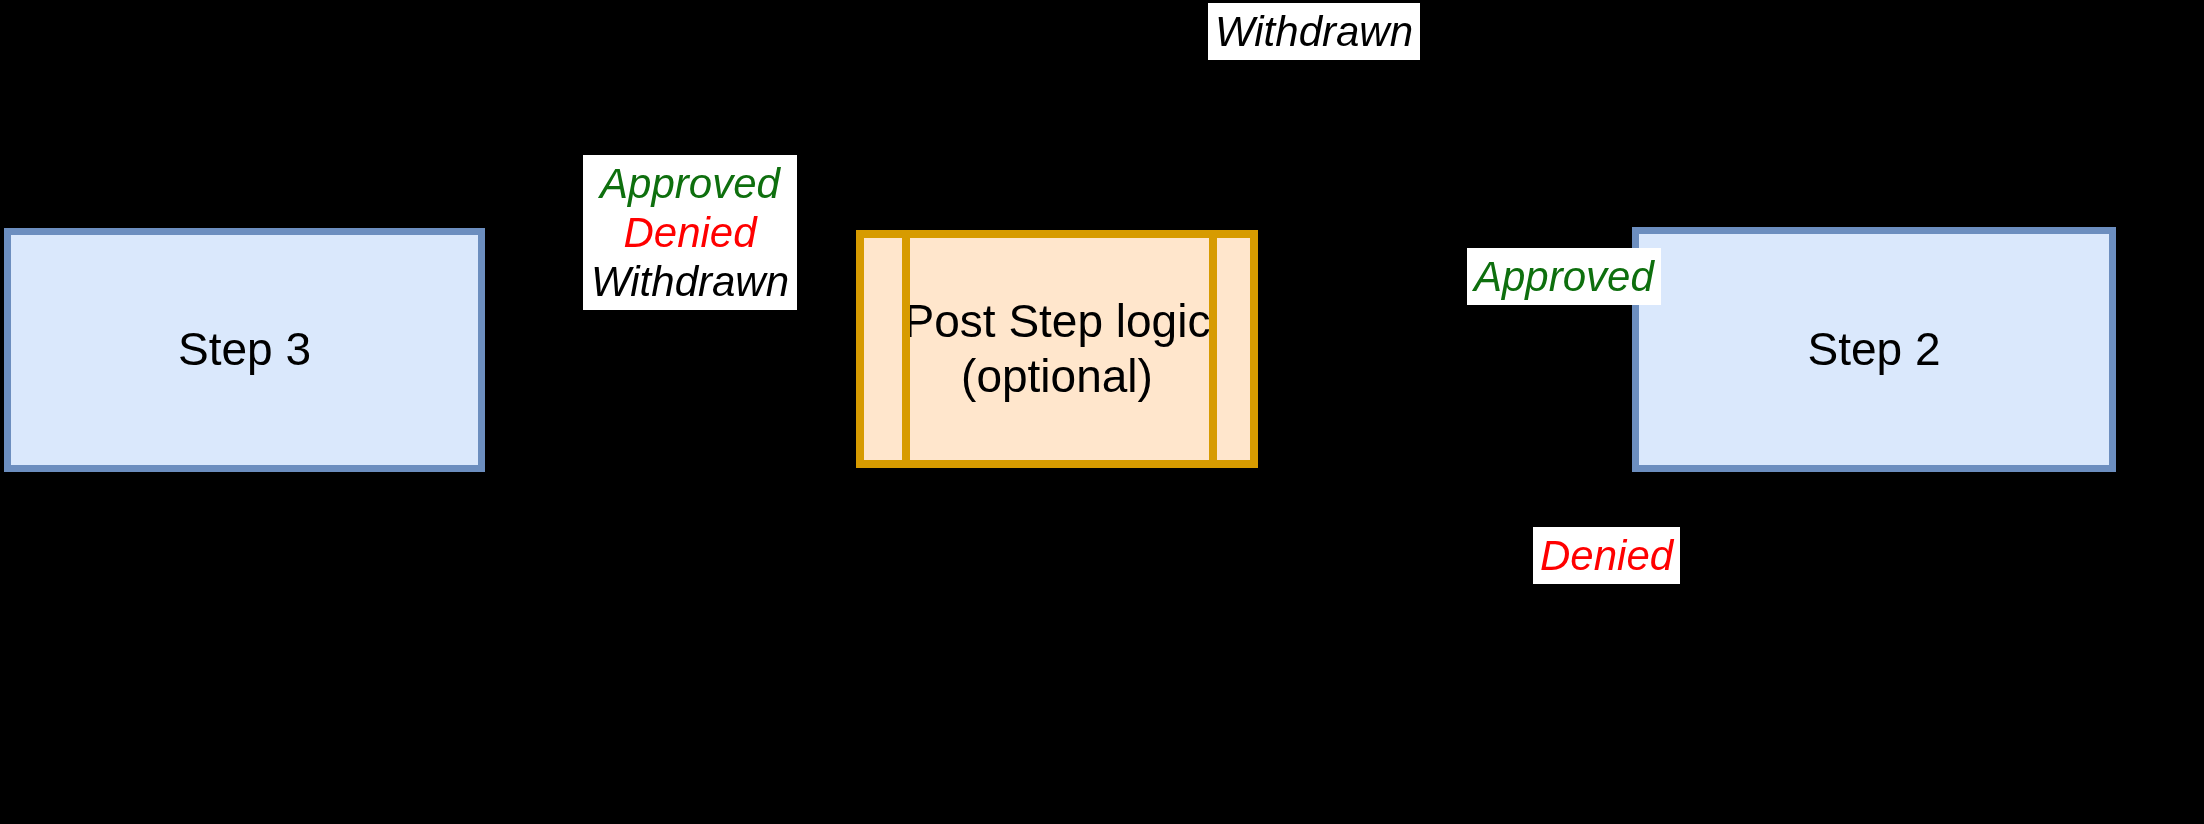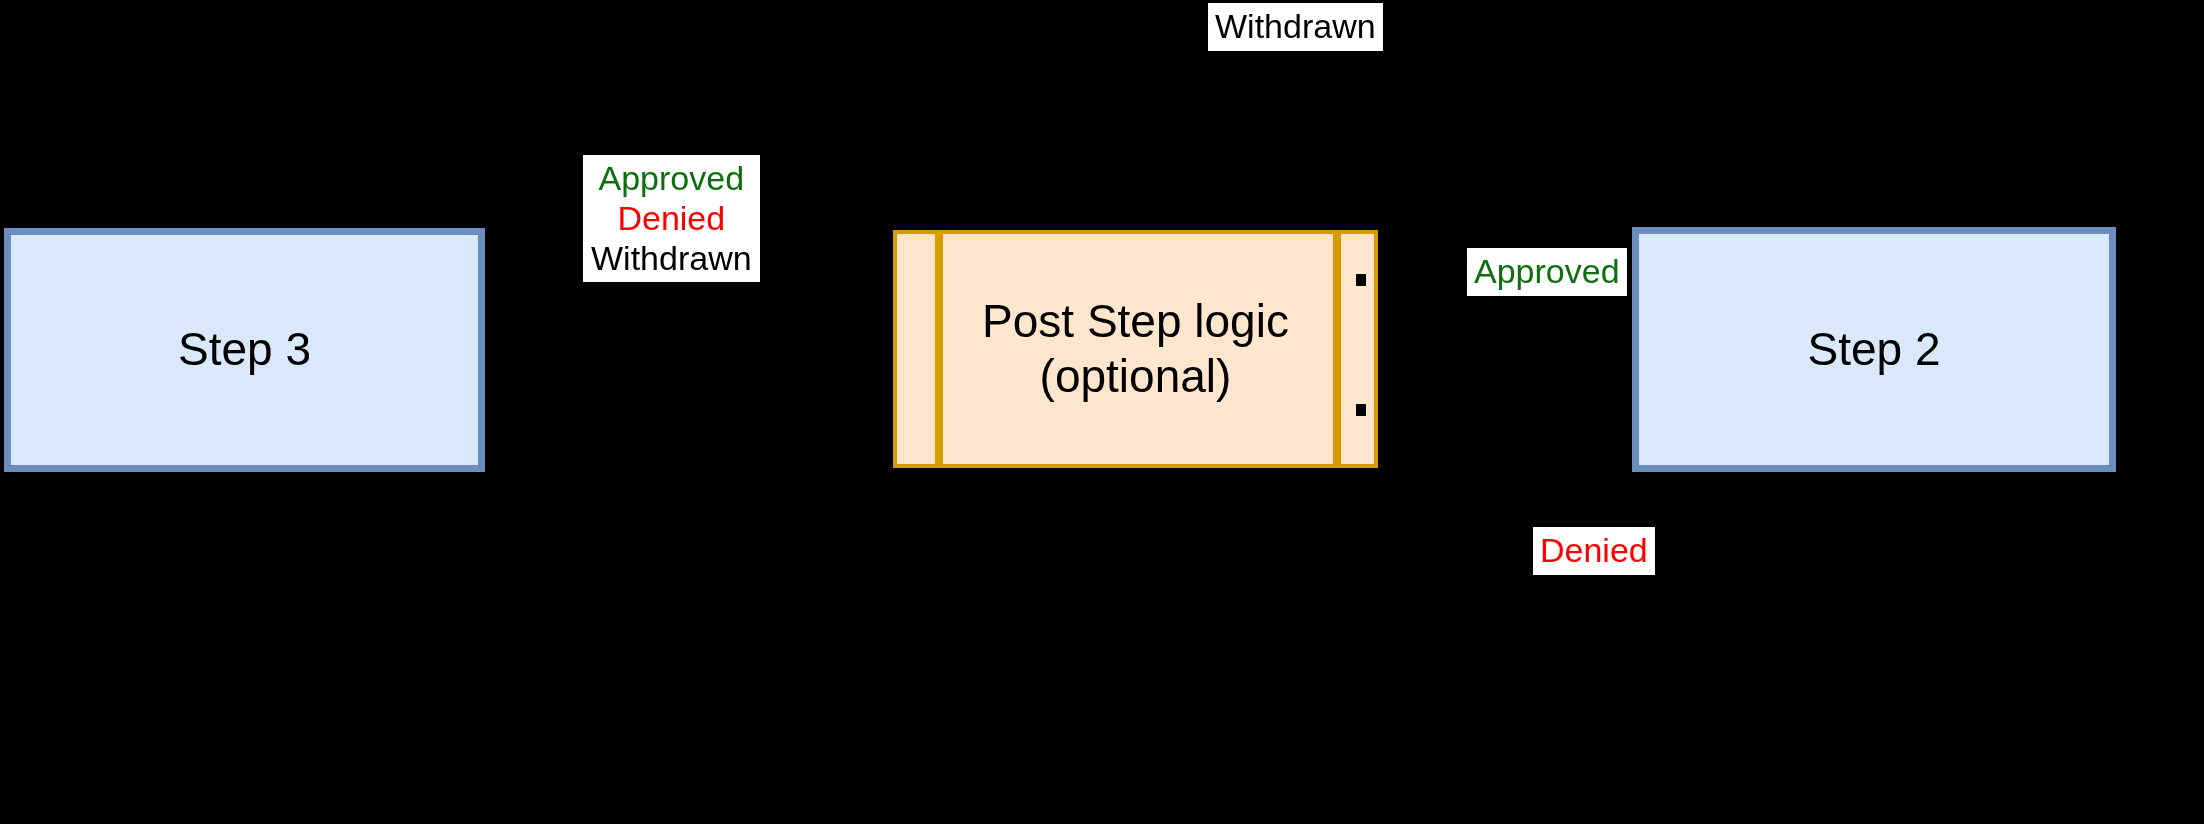--- a/index.html
+++ b/index.html
@@ -32,43 +32,44 @@
     border: 7px solid #6c8ebf;
     background: #dae8fc;
   }
   .node-step2 {
     left: 1632px; top: 227px;
     width: 484px; height: 245px;
     border: 7px solid #6c8ebf;
     background: #dae8fc;
   }
   .node-post {
-    left: 893px; top: 230px;
-    width: 485px; height: 238px;
-    border: 4px solid #4d7c0f;
+    left: 856px; top: 230px;
+    width: 402px; height: 238px;
+    border: 8px solid #4d7c0f;
     background: #ffe6cc;
   }
   .node-post .bar {
     position: absolute;
     top: 0; bottom: 0;
     width: 8px;
     background: #d79b00;
   }
   .node-post .bar-left  { left: 38px; }
   .node-post .bar-right { right: 33px; }
   
   .edge-label {
     position: absolute;
     background: #ffffff;
     color: #000;
-    font-size: 34px;
+    font-size: 42px;
     line-height: 1.17;
     padding: 4px 7px;
     text-align: center;
     white-space: nowrap;
+    font-style: italic;
   }
   .lbl-withdrawn-top { left: 1208px; top: 3px; }
   .lbl-outcome-stack { left: 583px;  top: 155px; padding: 4px 8px; }
   .lbl-approved      { left: 1467px; top: 248px; }
   .lbl-denied        { left: 1533px; top: 527px; }
   
   .stub {
     position: absolute;
     width: 10px; height: 12px;
     background: #000;

